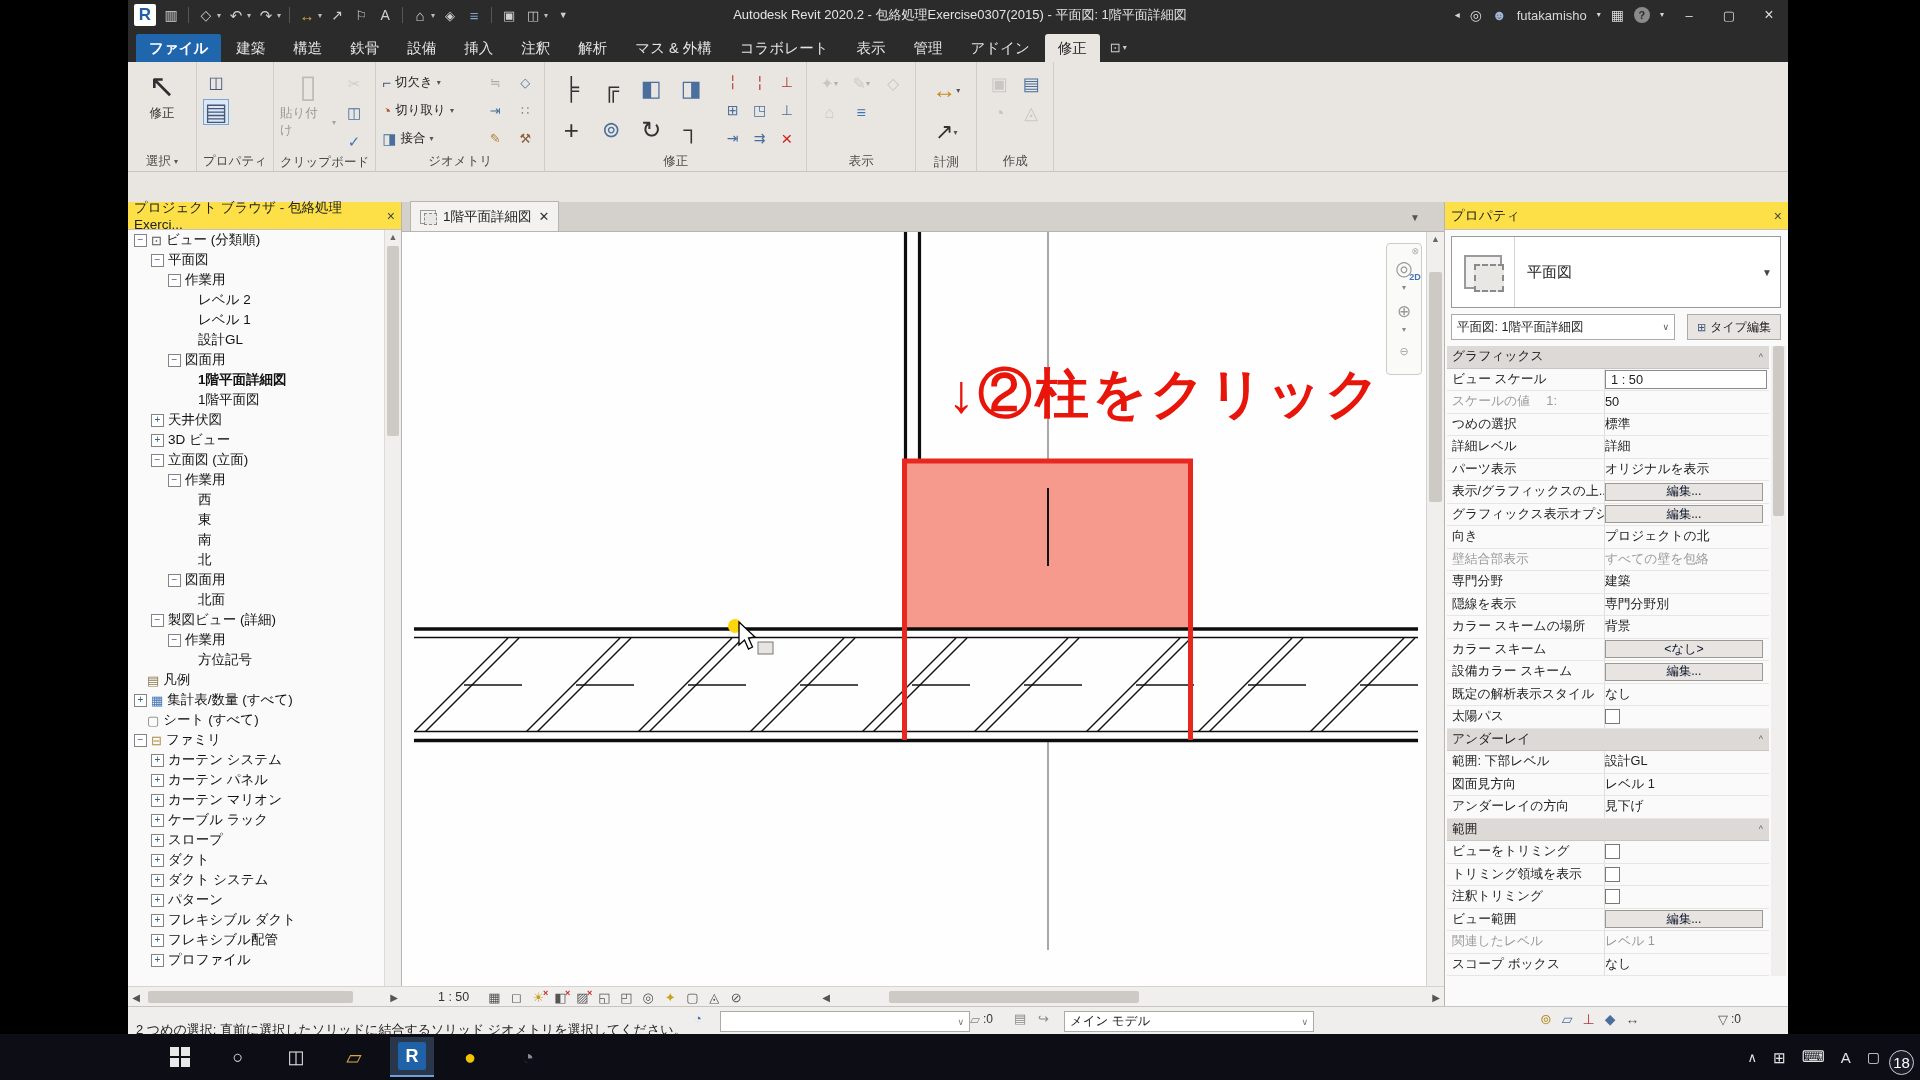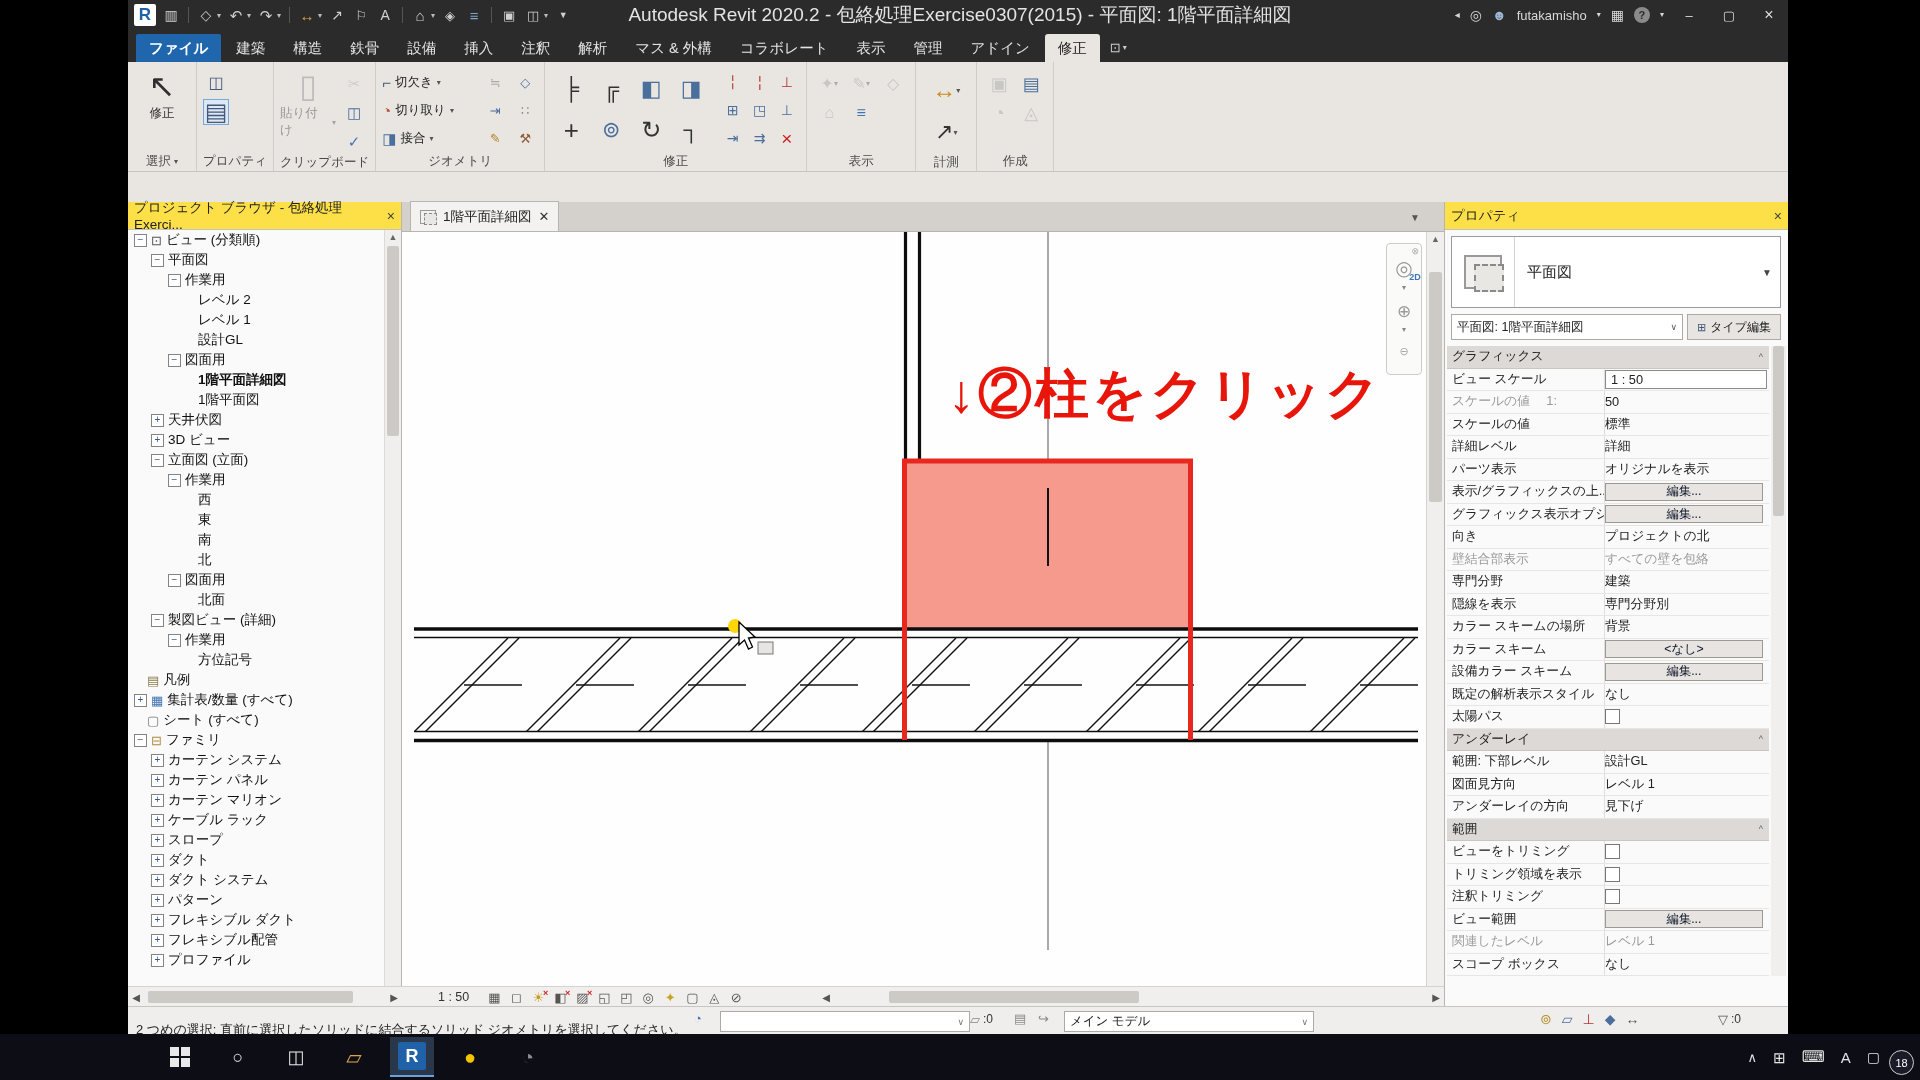--- a/index.html
+++ b/index.html
@@ -5,21 +5,21 @@
   html,body{margin:0;padding:0;}
   body{width:1920px;height:1080px;background:#000;font-family:"Liberation Sans",sans-serif;overflow:hidden;position:relative;}
   .win{position:absolute;left:128px;top:0;width:1660px;height:1034px;background:#e9e6e2;}
   
   .titlebar{position:absolute;left:0;top:0;width:100%;height:30px;background:#2b2b2b;display:flex;align-items:center;color:#d8d8d8;}
   .qat{display:flex;align-items:center;gap:6px;padding-left:6px;}
   .rlogo{width:22px;height:22px;background:#fff;color:#1f62a8;font-weight:bold;font-size:17px;display:flex;align-items:center;justify-content:center;border-radius:2px;}
   .qat .ic{display:inline-flex;align-items:center;justify-content:center;width:18px;height:18px;}
   .qat .sep{width:1px;height:16px;background:#555;margin:0 2px;}
   .qat .caret{font-size:8px;color:#bbb;margin-left:-4px;}
-  .wtitle{position:absolute;left:4px;right:0;text-align:center;font-size:19px;color:#e3e3e3;pointer-events:none;}
+  .wtitle{position:absolute;left:4px;right:0;text-align:center;font-size:13px;color:#e3e3e3;pointer-events:none;}
   .tright{margin-left:auto;display:flex;align-items:center;gap:10px;padding-right:4px;font-size:13px;z-index:2;}
   .tright .ic{font-size:14px;}
   .helpdot{width:16px;height:16px;border-radius:50%;background:#8a8a8a;color:#2b2b2b;font-size:11px;display:flex;align-items:center;justify-content:center;font-weight:bold;}
   .winbtn{width:30px;height:24px;display:flex;align-items:center;justify-content:center;font-size:13px;color:#ddd;}
   .winbtn.close{font-size:16px;}
   
   .tabstrip{position:absolute;left:0;top:30px;width:100%;height:32px;background:#2b2b2b;display:flex;align-items:flex-end;gap:2px;padding-left:8px;box-sizing:border-box;}
   .rtab{font-size:14.5px;color:#e4e4e4;padding:5px 13px;line-height:18px;}
   .rtab.file{background:#2066ad;color:#fff;font-weight:bold;border-radius:2px 2px 0 0;}
   .rtab.active{background:#e9e6e2;color:#222;border-radius:3px 3px 0 0;}
@@ -87,21 +87,21 @@
   .navbar .nminus{margin-top:8px;font-size:11px;color:#aaa;}
   .anno{position:absolute;color:#e8150b;font-weight:bold;font-size:54px;letter-spacing:3px;white-space:nowrap;z-index:30;line-height:1;}
   
   .props{position:absolute;left:1316px;top:0;width:344px;height:804px;background:#fbfafa;border-left:1px solid #b8b5b1;box-sizing:border-box;font-size:13px;}
   .typesel{position:absolute;left:6px;top:34px;width:330px;height:72px;background:#fff;border:1px solid #9a9a9a;display:flex;align-items:center;box-sizing:border-box;}
   .typesel .tsicon{width:62px;height:100%;border-right:1px solid #d5d3d0;display:flex;align-items:center;justify-content:center;}
   .planicon{width:34px;height:30px;border:2px solid #9a9a9a;position:relative;background:#f2f1ef;}
   .planicon div{position:absolute;left:8px;top:7px;width:26px;height:24px;border:2px dashed #8a8a8a;background:#e9e7e4;}
   .typesel .tslabel{font-size:15px;color:#222;padding-left:12px;}
   .typesel .tscaret{margin-left:auto;margin-right:8px;font-size:10px;color:#444;}
-  .instrow{position:absolute;left:6px;top:112px;width:330px;height:26px;display:flex;gap:4px;box-sizing:border-box;}
+  .instrow{position:absolute;left:6px;top:112px;width:330px;height:26px;display:flex;gap:12px;box-sizing:border-box;}
   .instsel{flex:1;border:1px solid #adaaa6;background:#fff;display:flex;align-items:center;font-size:12.5px;color:#222;padding:0 5px;}
   .instsel .c{margin-left:auto;font-size:9px;color:#555;}
   .typedit{width:92px;border:1px solid #adaaa6;background:#e7e4e1;display:flex;align-items:center;justify-content:center;gap:4px;font-size:12px;color:#222;}
   .prows{position:absolute;left:2px;top:144px;width:322px;}
   .prow{height:22.5px;display:flex;align-items:center;border-bottom:1px solid #e8e6e4;box-sizing:border-box;}
   .prow .lab{width:152px;padding-left:5px;color:#222;font-size:12.8px;white-space:nowrap;overflow:hidden;flex:none;}
   .prow .lab.gray{color:#9a9a9a;}
   .prow .val{flex:1;border-left:1px solid #e0dedd;height:100%;display:flex;align-items:center;padding-left:0;color:#222;font-size:12.8px;white-space:nowrap;overflow:hidden;}
   .prow .val.gray{color:#9a9a9a;}
   .prow.section{background:#dcd9d6;border-bottom:1px solid #c9c6c2;}
@@ -131,21 +131,21 @@
   .sico .cnt{font-size:12px;color:#333;}
   
   .taskbar{position:absolute;left:0;top:1034px;width:1920px;height:46px;background:#0d0d16;display:flex;align-items:center;}
   .tb-left{display:flex;align-items:center;gap:14px;padding-left:158px;}
   .tbcell{width:44px;height:40px;display:flex;align-items:center;justify-content:center;position:relative;}
   .tbcell.active{background:rgba(120,160,210,.28);border-bottom:2px solid #6ca0dc;box-sizing:border-box;}
   .winlogo{display:grid;grid-template-columns:9px 9px;grid-template-rows:9px 9px;gap:2px;}
   .winlogo div{background:#e8e8e8;}
   .rvt{width:28px;height:28px;background:#1f62a8;color:#fff;font-weight:bold;font-size:18px;display:flex;align-items:center;justify-content:center;border-radius:2px;}
   .tb-right{margin-left:auto;display:flex;align-items:center;gap:16px;padding-right:40px;color:#e2e2e2;font-size:15px;}
-  .badge{position:absolute;right:6px;top:1050px;width:23px;height:23px;border-radius:50%;background:#1b1b28;border:1.5px solid #cfcfcf;color:#fff;font-size:11px;display:flex;align-items:center;justify-content:center;z-index:50;}
+  .badge{position:absolute;right:6px;top:1050px;width:23px;height:23px;border-radius:50%;background:#1b1b28;border:1.5px solid #cfcfcf;color:#fff;font-size:15px;display:flex;align-items:center;justify-content:center;z-index:50;}
 </style>
 </head>
 <body>
 
 <div class="win">
 
   <div class="titlebar">
     <div class="qat" id="qat">
       <span class="rlogo">R</span>
     <span class="ic" style="color: rgb(208, 208, 208); font-size: 14px;">▥</span>
@@ -697,21 +697,21 @@
             <span class="lab">ビュー スケール</span>
             <span class="val" style="padding-left: 0px;">
               <span class="editbox">1 : 50</span>
             </span>
           </div>
           <div class="prow">
             <span class="lab gray">スケールの値　 1:</span>
             <span class="val">50</span>
           </div>
           <div class="prow">
-            <span class="lab">スケールの値</span>
+            <span class="lab">つめの選択</span>
             <span class="val">標準</span>
           </div>
           <div class="prow">
             <span class="lab">詳細レベル</span>
             <span class="val">詳細</span>
           </div>
           <div class="prow">
             <span class="lab">パーツ表示</span>
             <span class="val">オリジナルを表示</span>
           </div>

